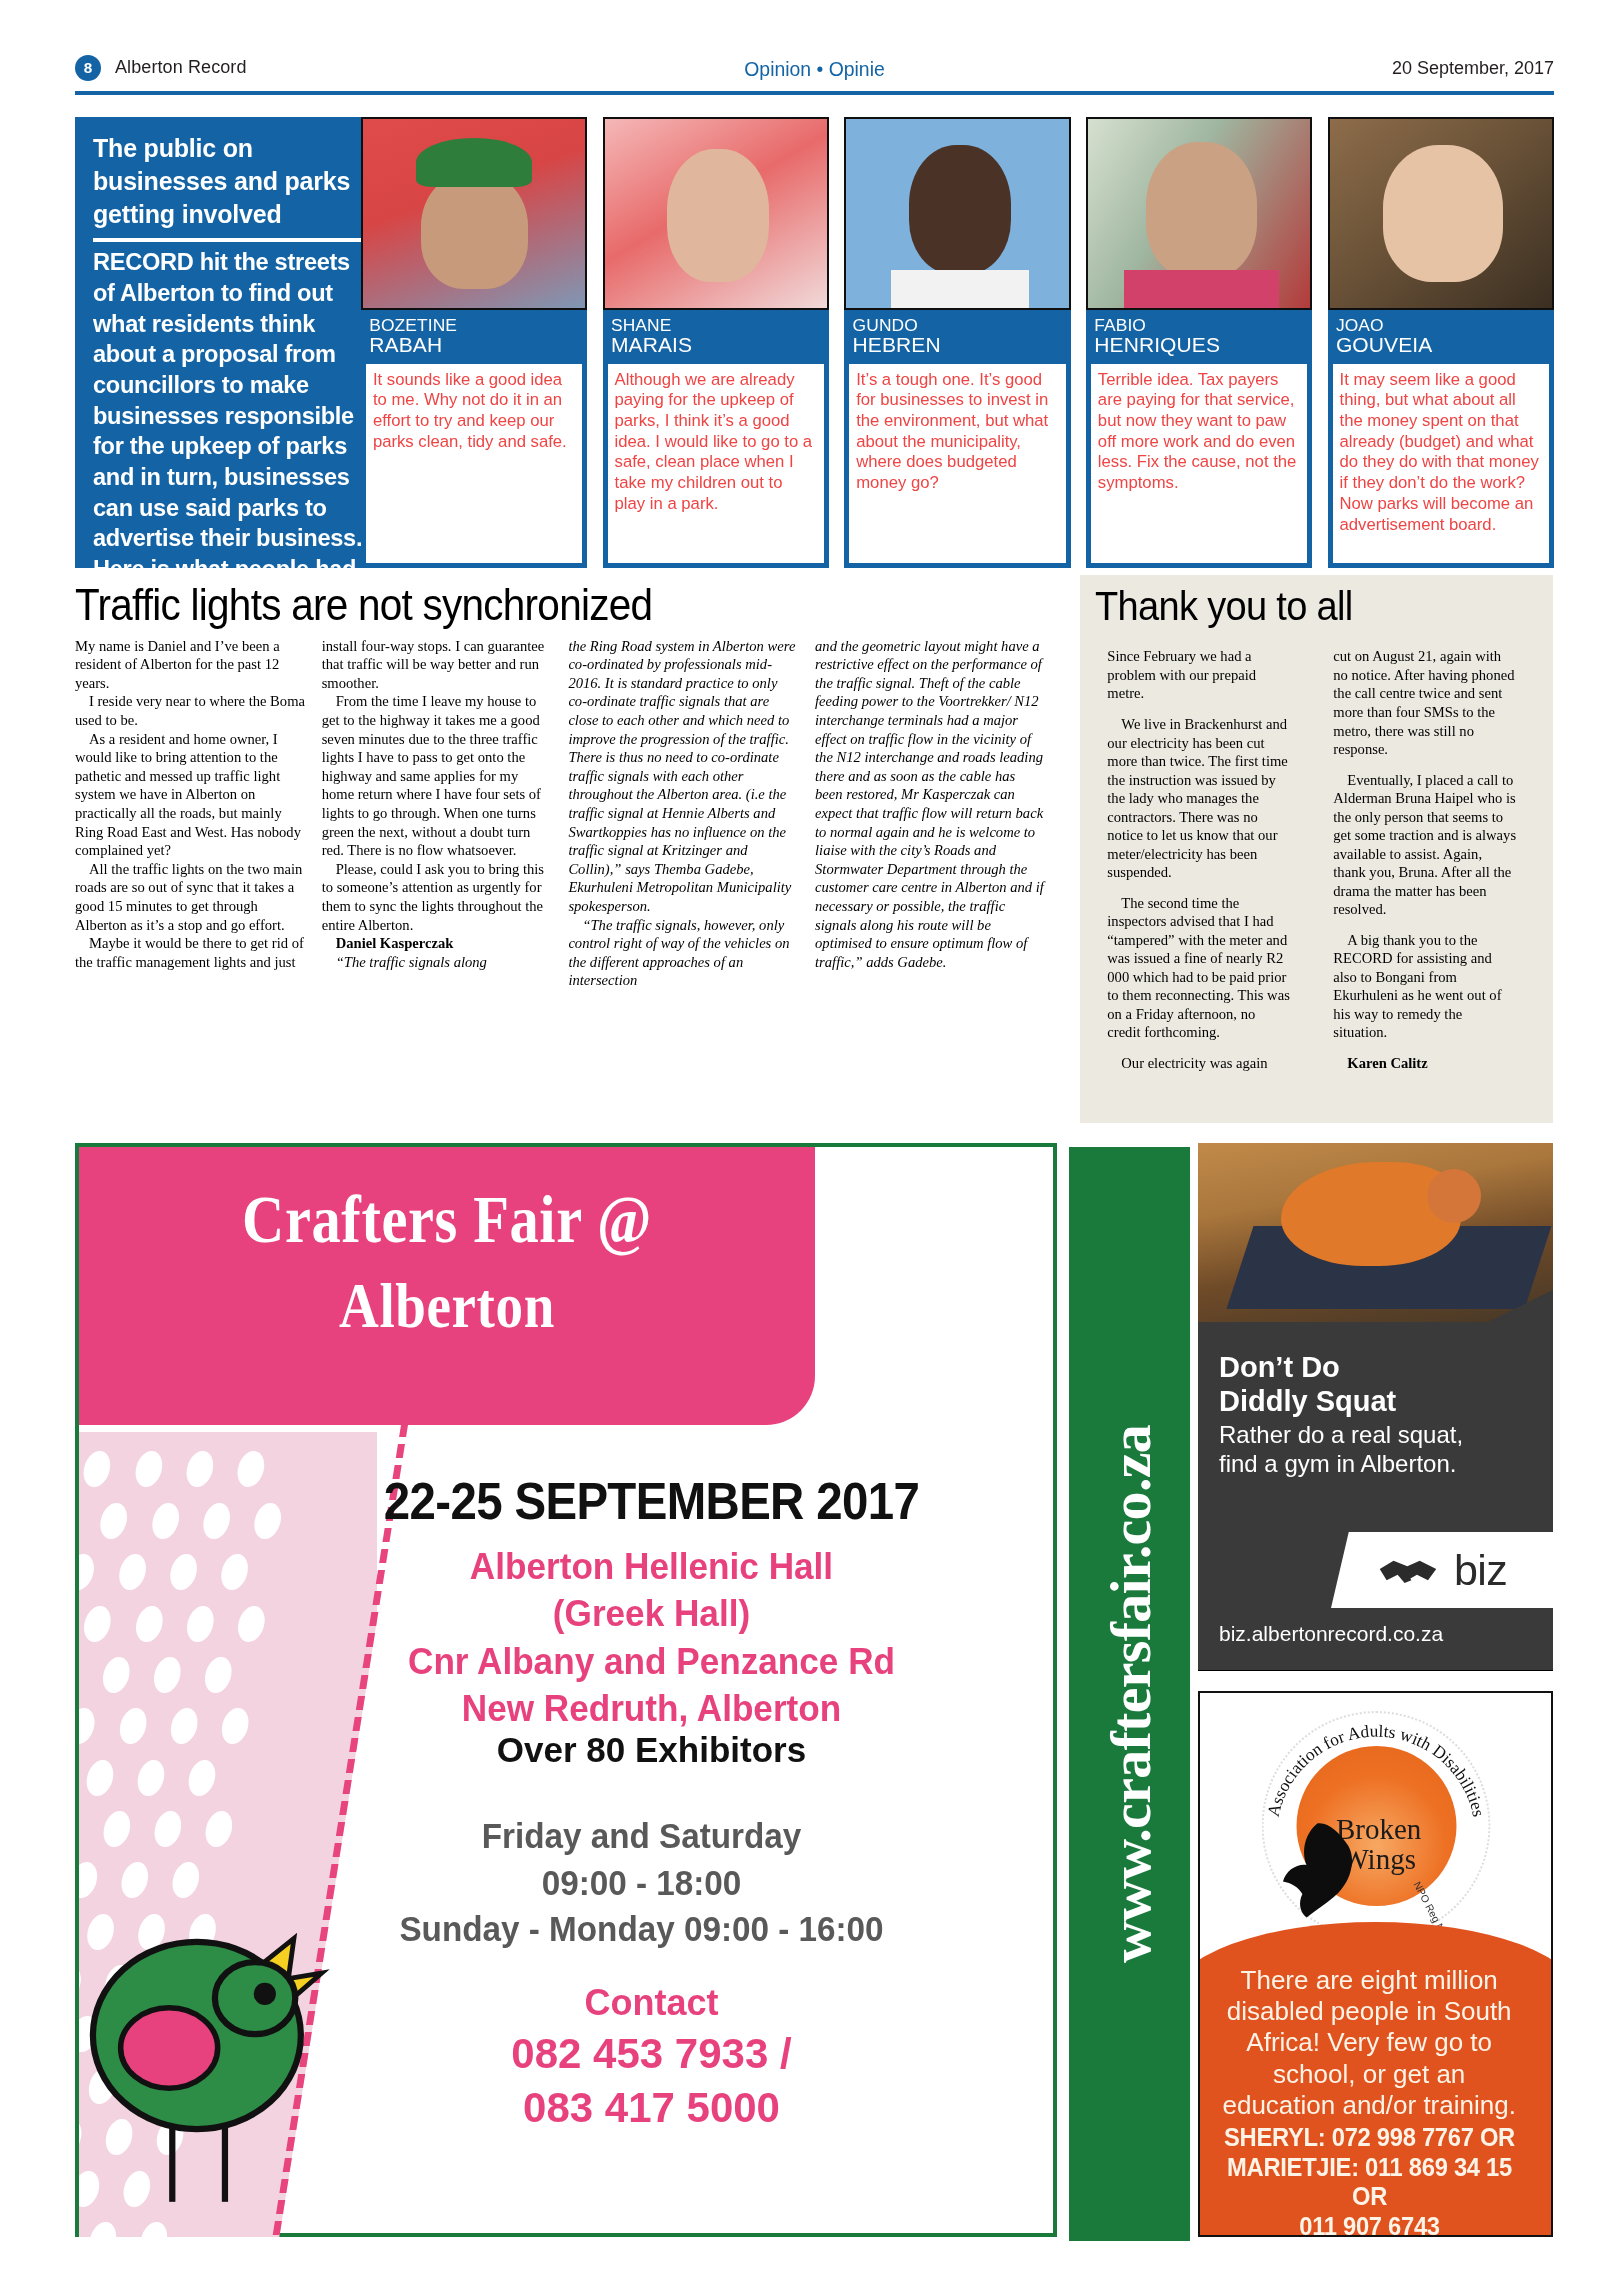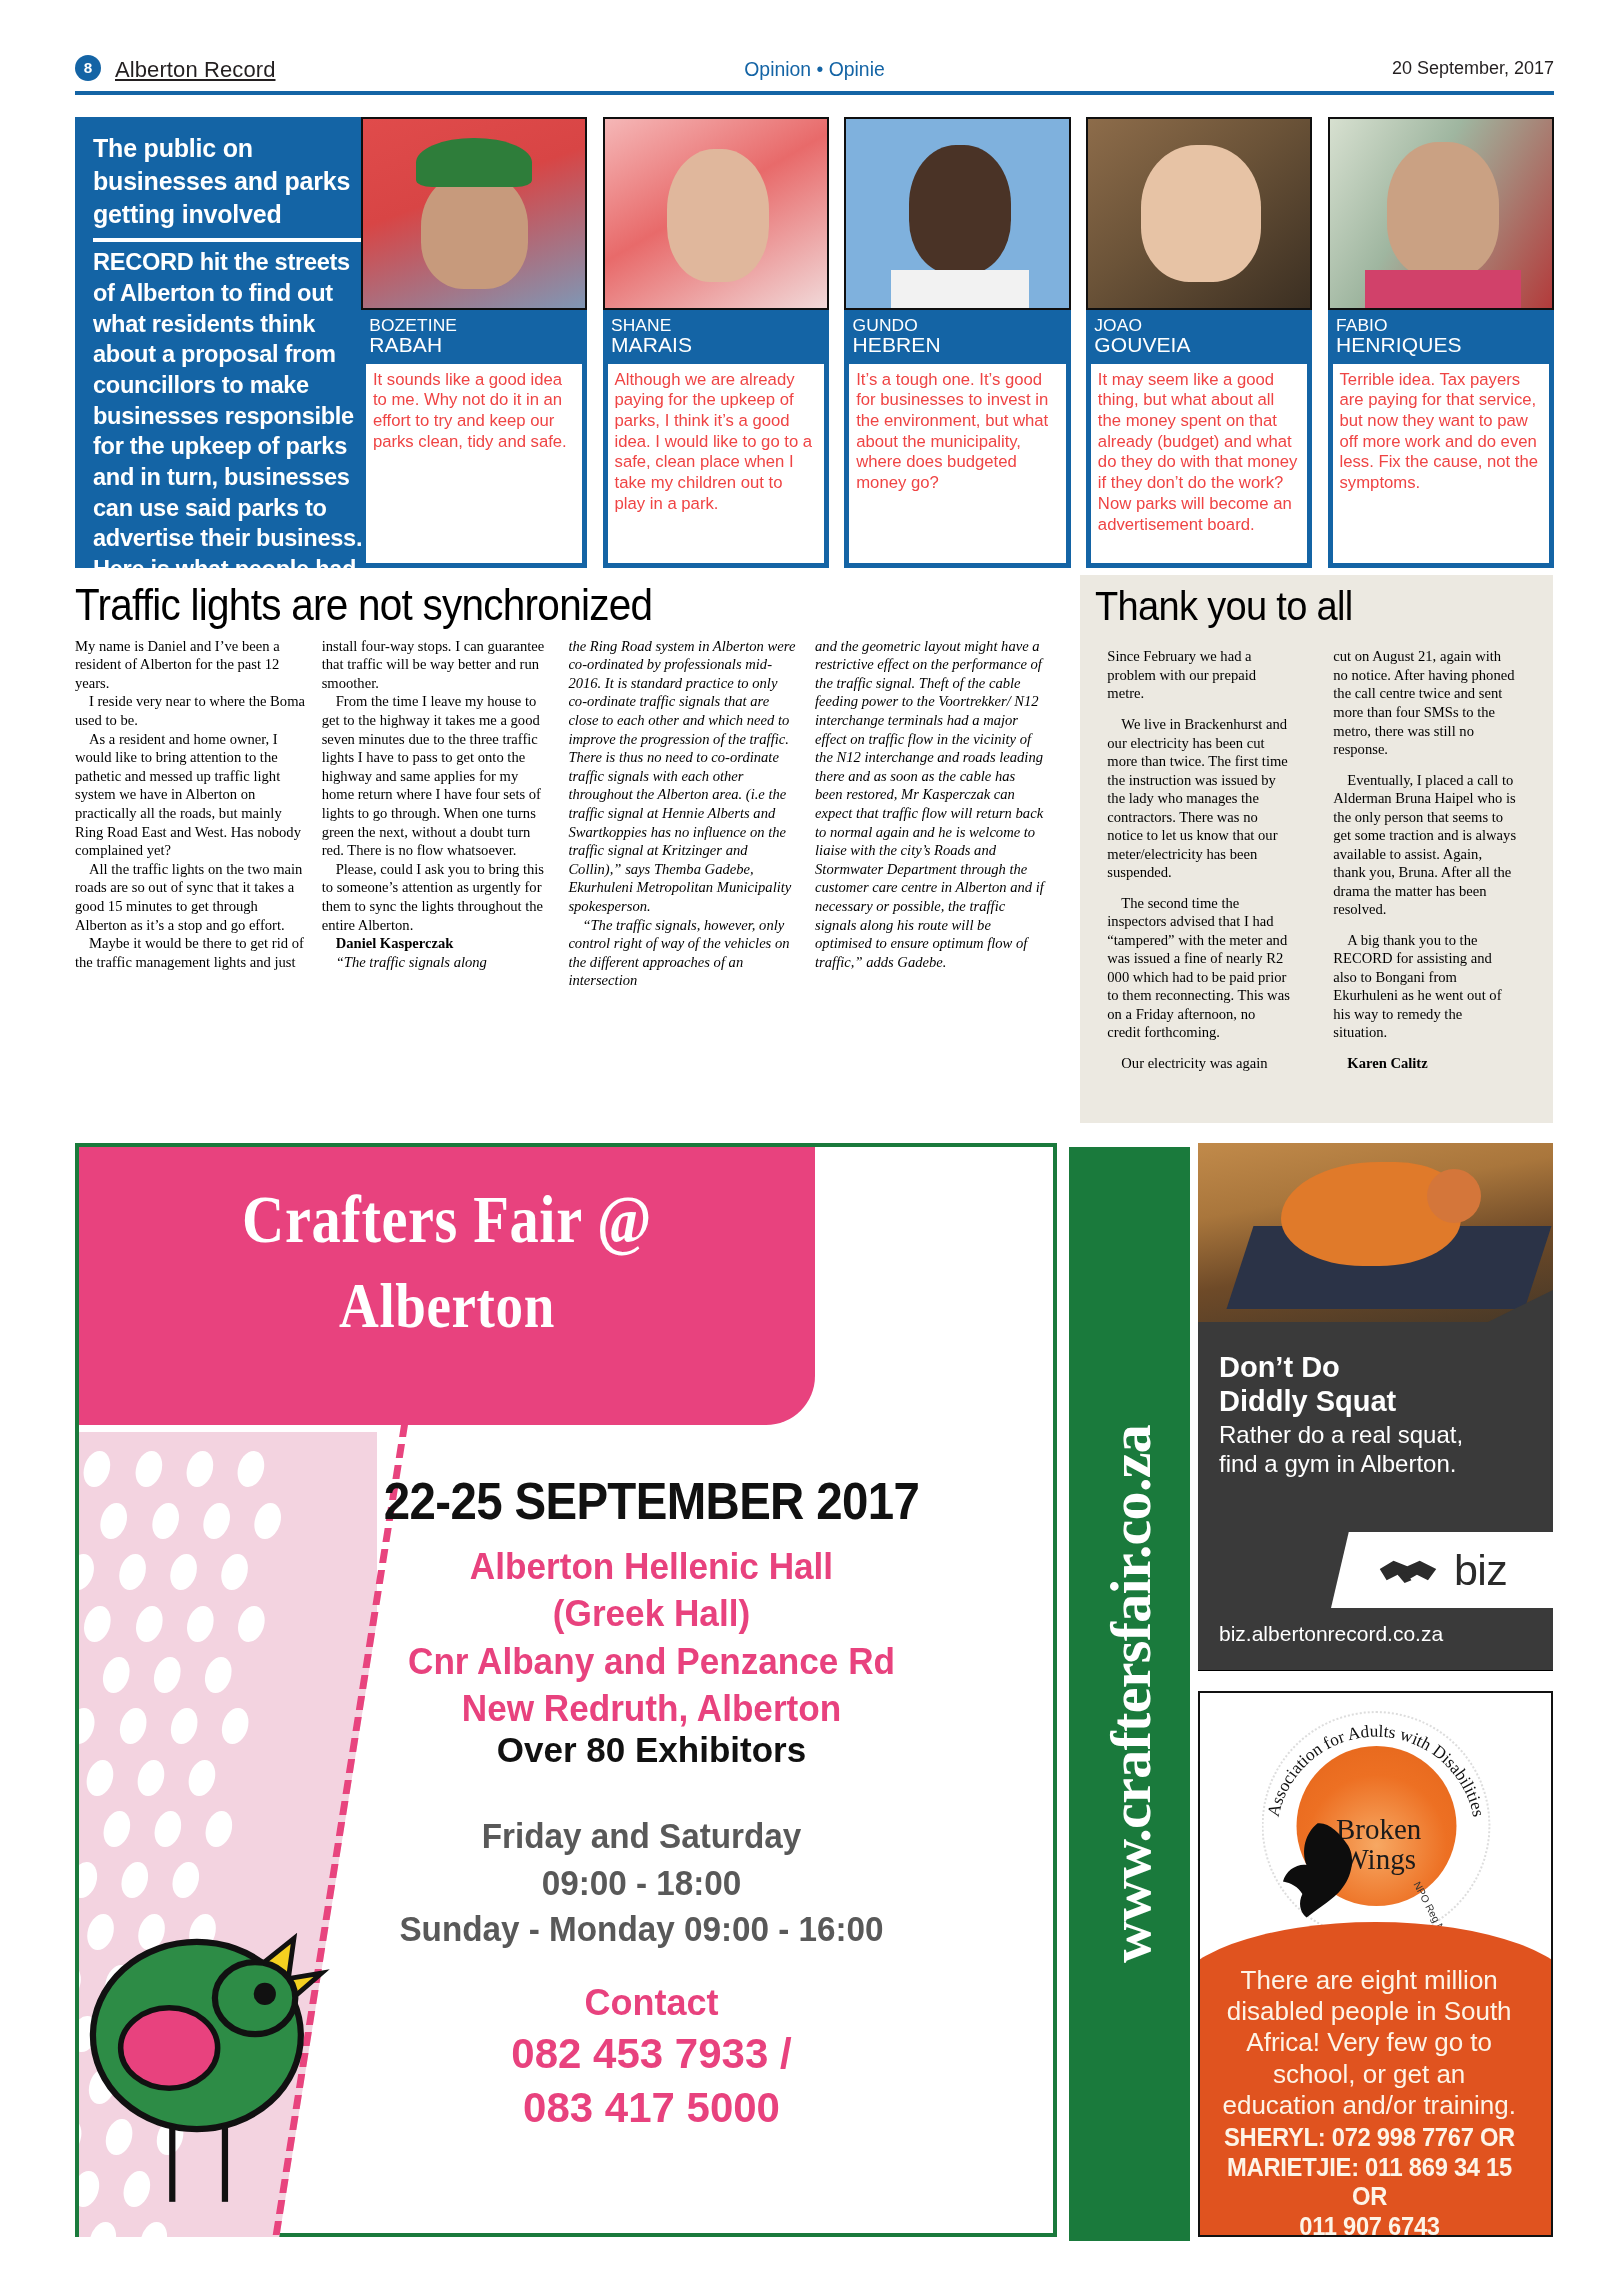--- a/index.html
+++ b/index.html
@@ -2,21 +2,21 @@
 <html style="font-size:11px"><head>
 <meta charset="utf-8">
 <style>
   html,body{margin:0;padding:0;background:#ffffff;}
   body{width:1624px;height:2295px;font-family:"Liberation Sans",sans-serif;color:#000;position:relative;overflow:hidden;}
 
   
   .masthead{position:absolute;left:75px;top:54px;width:1479px;height:35px;}
   .page-badge{position:absolute;left:0;top:1.4px;width:26px;height:26px;border-radius:50%;background:#1464a5;color:#fff;
               font-size:15.3px;font-weight:bold;display:flex;align-items:center;justify-content:center;}
-  .paper-name{position:absolute;left:40px;top:2.8px;font-size:22px;color:#231f20;letter-spacing:0.1px;text-decoration:underline;}
+  .paper-name{position:absolute;left:40px;top:2.8px;font-size:18px;color:#231f20;letter-spacing:0.1px;}
   .section-name{position:absolute;left:50%;transform:translateX(-50%);top:4.2px;font-size:19.4px;color:#1464a5;}
   .issue-date{position:absolute;right:0;top:4.2px;font-size:18px;color:#231f20;}
   .masthead-rule{position:absolute;left:75px;top:91px;width:1479px;height:3.5px;background:#1464a5;}
 
   
   .voxband{position:absolute;left:75px;top:117px;width:1479px;height:451px;}
   .vox-intro{position:absolute;left:0;top:0;width:308px;height:451px;background:#1464a5;color:#fff;
              box-sizing:border-box;padding:15.3px 16.7px 0 18px;}
   .vox-intro h2{margin:0;font-size:25px;line-height:1.32;font-weight:600;letter-spacing:-0.2px;}
   .vox-intro .divider{height:3.5px;background:#fff;margin:7px 0 5.6px 0;}
@@ -176,44 +176,44 @@
         <span class="given">GUNDO</span>
         <span class="family">HEBREN</span>
       </div>
       <div class="vox-quote">
         <div class="vox-quote-inner">It’s a tough one. It’s good for businesses to invest in the environment, but what about the municipality, where does budgeted money go?</div>
       </div>
     </div>
 
     <div class="vox-card">
       <div class="vox-photo">
+        <div class="shade" style="background:linear-gradient(120deg,#d7e0d0 0%,#9fb6a0 40%,#b33b3b 100%)"></div>
+        <div style="position:absolute;left:26%;top:12%;width:50%;height:72%;border-radius:46% 46% 40% 40%;background:#caa183;"></div>
+        <div style="position:absolute;left:16%;top:80%;width:70%;height:24%;background:#d1416a;"></div>
+      </div>
+      <div class="vox-name">
+        <span class="given">FABIO</span>
+        <span class="family">HENRIQUES</span>
+      </div>
+      <div class="vox-quote">
+        <div class="vox-quote-inner">Terrible idea. Tax payers are paying for that service, but now they want to paw off more work and do even less. Fix the cause, not the symptoms.</div>
+      </div>
+    </div>
+
+    <div class="vox-card">
+      <div class="vox-photo">
         <div class="shade" style="background:linear-gradient(140deg,#8d6c4a 0%,#6b5338 45%,#3b2f22 100%)"></div>
         <div style="position:absolute;left:24%;top:14%;width:54%;height:72%;border-radius:46% 46% 40% 40%;background:#e7c3a5;"></div>
       </div>
       <div class="vox-name">
         <span class="given">JOAO</span>
         <span class="family">GOUVEIA</span>
       </div>
       <div class="vox-quote">
         <div class="vox-quote-inner">It may seem like a good thing, but what about all the money spent on that already (budget) and what do they do with that money if they don’t do the work? Now parks will become an advertisement board.</div>
-      </div>
-    </div>
-
-    <div class="vox-card">
-      <div class="vox-photo">
-        <div class="shade" style="background:linear-gradient(120deg,#d7e0d0 0%,#9fb6a0 40%,#b33b3b 100%)"></div>
-        <div style="position:absolute;left:26%;top:12%;width:50%;height:72%;border-radius:46% 46% 40% 40%;background:#caa183;"></div>
-        <div style="position:absolute;left:16%;top:80%;width:70%;height:24%;background:#d1416a;"></div>
-      </div>
-      <div class="vox-name">
-        <span class="given">FABIO</span>
-        <span class="family">HENRIQUES</span>
-      </div>
-      <div class="vox-quote">
-        <div class="vox-quote-inner">Terrible idea. Tax payers are paying for that service, but now they want to paw off more work and do even less. Fix the cause, not the symptoms.</div>
       </div>
     </div>
   </div>
 </div>
 
 <div class="letters">
 
   <div class="letter-main">
     <h1 class="headline">Traffic lights are not synchronized</h1>
     <div class="cols4">

